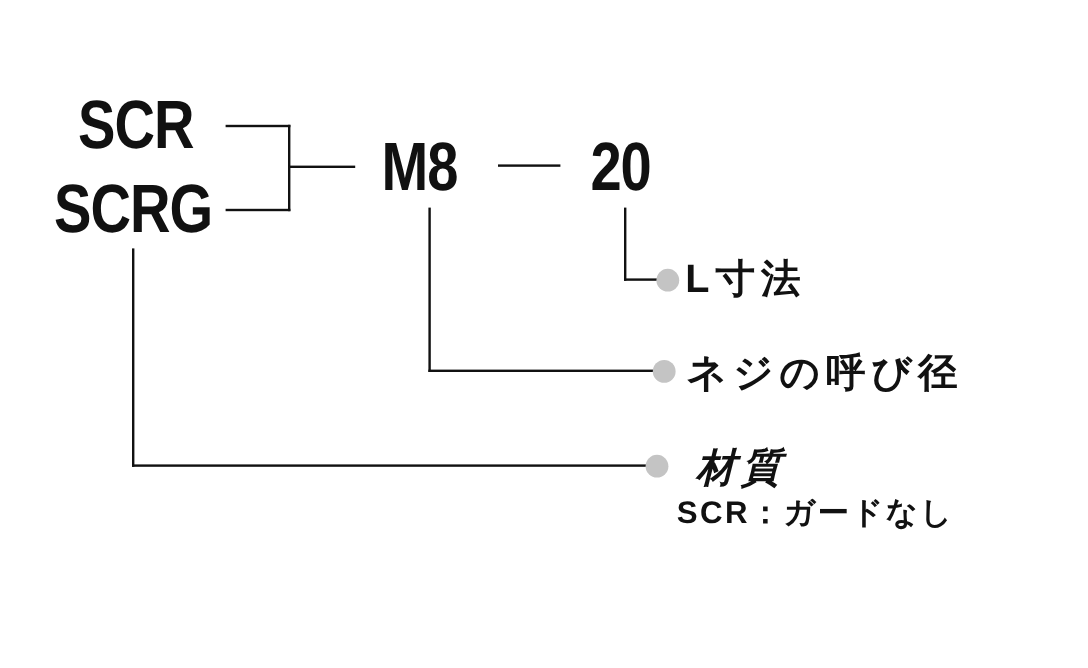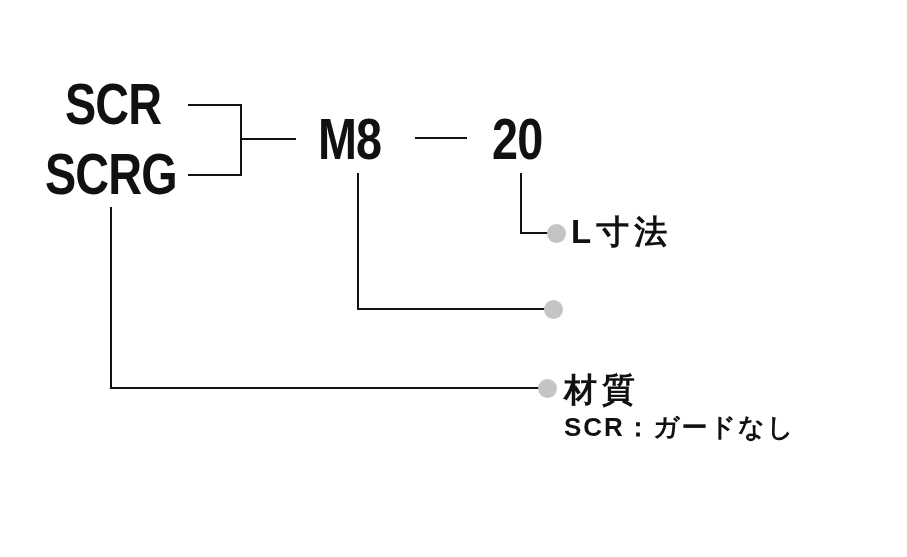--- a/index.html
+++ b/index.html
@@ -77,21 +77,22 @@
   <div class="code" style="left:492px; top:95px;">20</div>
 
   <div class="vline" style="left:520px; top:157px; height:61px;"></div>
   <div class="hline" style="left:520px; top:216px; width:28px;"></div>
   <div class="bullet" style="left:547px; top:208px;"></div>
   <div class="label" style="left:571px; top:199px;">L寸法</div>
 
   <div class="vline" style="left:357px; top:157px; height:137px;"></div>
   <div class="hline" style="left:357px; top:292px; width:189px;"></div>
   <div class="bullet" style="left:544px; top:284px;"></div>
+  <div class="label" style="left:572px; top:278px;">ネジの呼び径</div>
 
   <div class="vline" style="left:110px; top:191px; height:182px;"></div>
   <div class="hline" style="left:110px; top:371px; width:430px;"></div>
   <div class="bullet" style="left:538px; top:363px;"></div>
-  <div class="label" style="left:564px; top:357px;">材質</div>
+  <div class="label" style="left:580px; top:357px;font-style:italic;">材質</div>
 
   <div class="note" style="left:564px; top:398px;">SCR：ガードなし</div>
 
 </div>
 
 </body></html>

